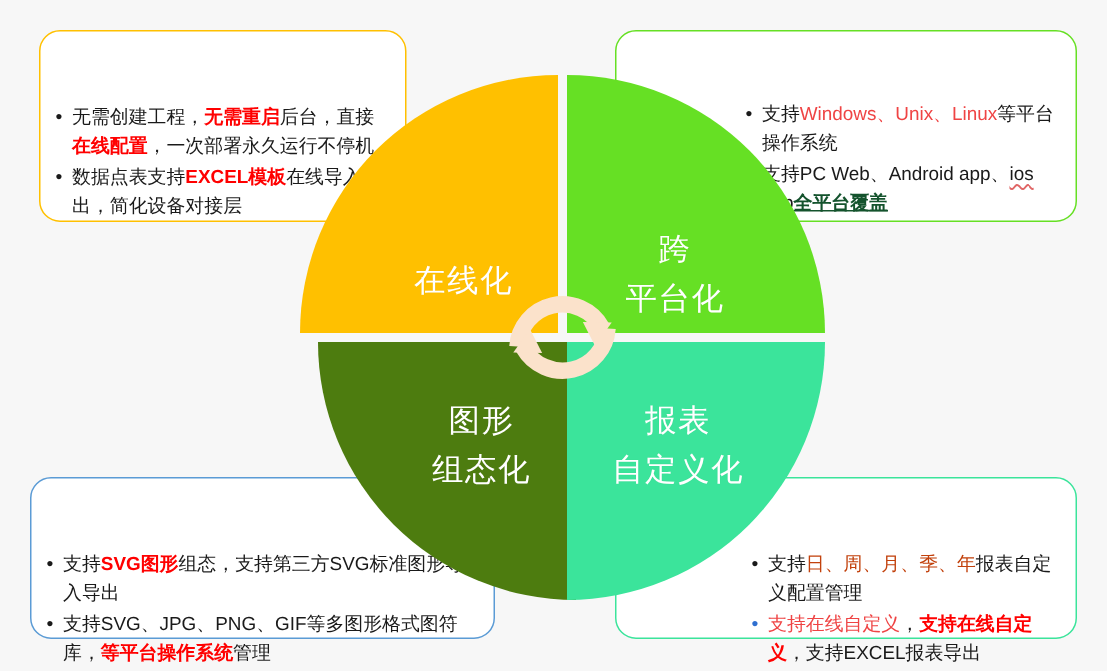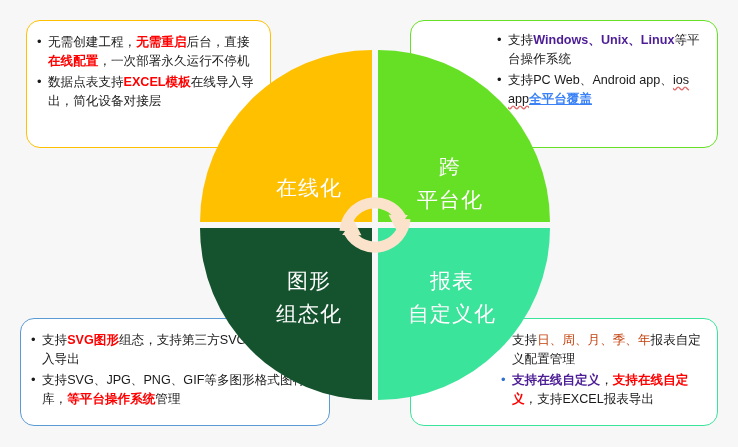--- a/index.html
+++ b/index.html
@@ -70,23 +70,23 @@
     background: #66E024;
   }
   .quad-tr .quad-label {
     left: 12px;
     bottom: 6px;
     width: 120px;
   }
 
   
   .quad-bl {
-    left: 0; bottom: 0;
+    left: 12px; bottom: 0;
     border-bottom-left-radius: 172px;
-    background: #14532d;
+    background: #4d7c0f;
   }
   .quad-bl .quad-label {
     right: 8px;
     top: 36px;
     width: 110px;
   }
 
   
   .quad-br {
     right: 0; bottom: 0;
@@ -113,21 +113,21 @@
 
   
   .box {
     position: absolute;
     background: #ffffff;
     border-radius: 14px;
     border: 1.4px solid #cccccc;
     padding: 10px 12px 10px 10px;
   }
 
-  .box ul { list-style: none; }
+  .box ul { list-style: none; margin-top: 36px; }
 
   .box li {
     position: relative;
     padding-left: 11px;
     font-size: 12.6px;
     line-height: 19px;
     color: #1a1a1a;
     margin-bottom: 2px;
   }
 
@@ -136,23 +136,23 @@
     position: absolute;
     left: 0;
     top: -1px;
     font-size: 13px;
     color: #1a1a1a;
   }
 
   .box li.b-blue::before { color: #2f6fd0; }
 
   .hl-red  { color: #FF0000; font-weight: bold; }
-  .hl-blue { color: #4c1d95; font-weight: bold; }
+  .hl-blue { color: #ef4444; font-weight: normal; }
   .hl-blue-plain { color: #c2410c; }
-  .ul-red  { color: #3b82f6; font-weight: bold; text-decoration: underline; text-align: center; }
+  .ul-red  { color: #14532d; font-weight: bold; text-decoration: underline; text-align: center; }
   .squiggle {
     text-decoration: underline;
     text-decoration-style: wavy;
     text-decoration-color: #e06666;
     text-underline-offset: 2px;
   }
 
   
   #box-online {
     left: 26px; top: 20px;

